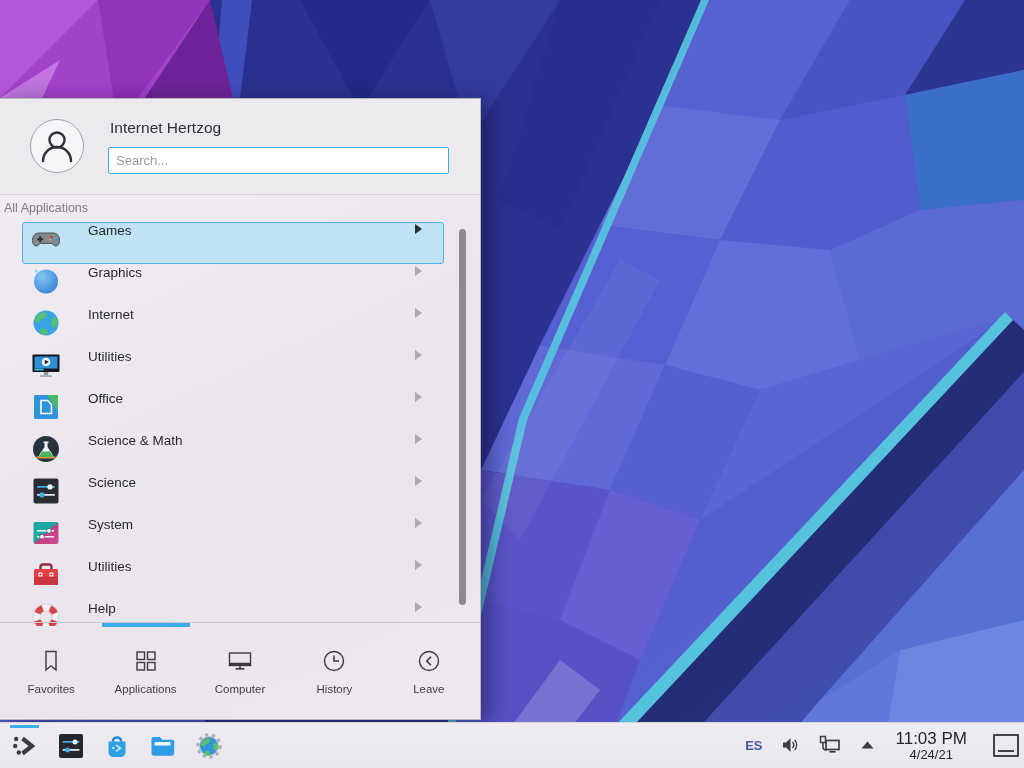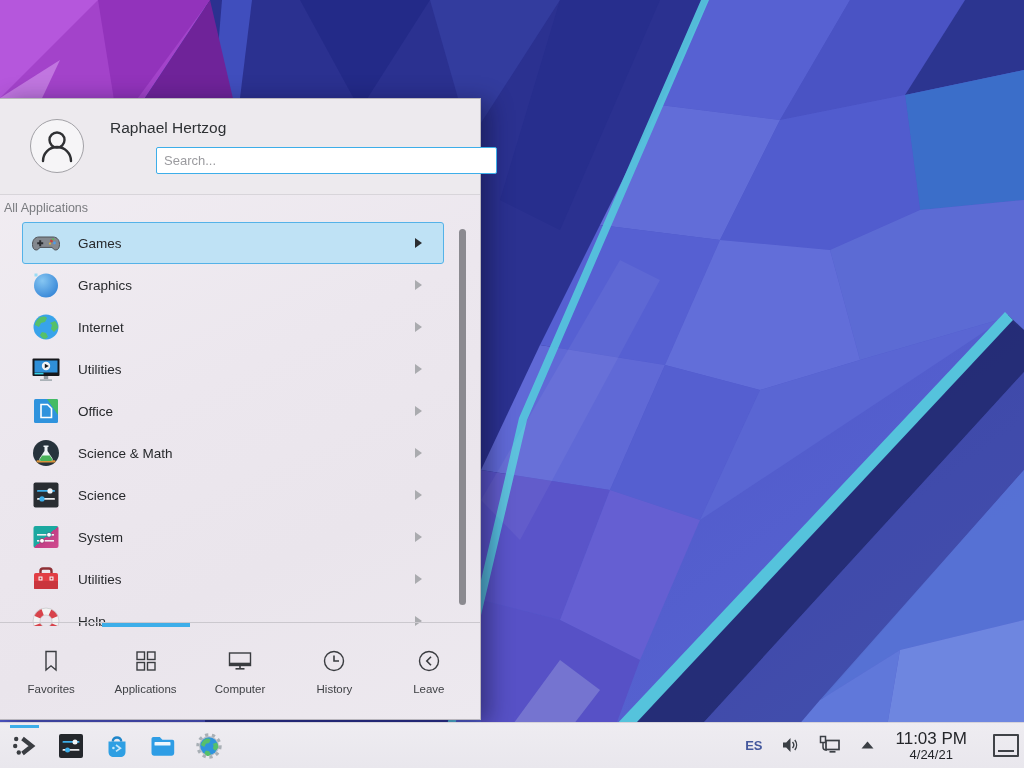--- a/index.html
+++ b/index.html
@@ -22,36 +22,36 @@
     position:absolute;top:0;left:0;right:0;height:95px;
     background:#edeaee;border-bottom:1px solid #d8d5da;
   }
   .avatar{
     position:absolute;left:30px;top:20px;width:54px;height:54px;border-radius:50%;
     background:#f6f5f7;border:1px solid #a2a1a6;box-sizing:border-box;
   }
   .user-name{position:absolute;left:110px;top:20px;font-size:15.5px;color:#2e3134;}
   .search-box{
     position:absolute;left:108px;top:48px;width:341px;height:27px;box-sizing:border-box;
-    background:#ffffff;border:1px solid #3daee9;border-radius:2px;margin-left:48px;
+    background:#ffffff;border:1px solid #3daee9;border-radius:2px;
   }
   .search-box input{
     width:100%;height:100%;border:none;outline:none;background:transparent;
     font-family:"Liberation Sans","DejaVu Sans",sans-serif;font-size:13px;color:#232629;
     padding:0 7px;box-sizing:border-box;
   }
   .search-box input::placeholder{color:#9b9b9f;opacity:1;}
   .section-label{position:absolute;left:4px;top:102px;font-size:12.5px;color:#797b7f;}
 
   .ko-list{
     position:absolute;left:22px;top:123px;width:422px;height:404px;overflow:hidden;
   }
   .ko-row{
-    height:42px;display:flex;align-items:center;box-sizing:border-box;
-    border:1px solid transparent;border-radius:3px;padding:0 20px 0 7px;
+    height:42px;display:flex;box-sizing:border-box;
+    border:1px solid transparent;border-radius:3px;padding:0 20px 0 7px;gap:10px;
   }
   .ko-row.selected{background:#bfe2f5;border-color:#54b2e8;}
   .ko-icon{width:32px;height:32px;flex:0 0 32px;margin-right:16px;}
   .ko-icon svg{display:block;}
   .ko-label{font-size:13.5px;color:#27292c;flex:1;}
   .arrow{width:9px;height:12px;flex:0 0 9px;}
   .arrow svg{display:block;}
 
   .ko-scrollbar{
     position:absolute;right:14px;top:130px;width:7px;height:376px;border-radius:4px;
@@ -153,21 +153,21 @@
 
   <div id="kickoff">
 
     <div class="ko-header">
       <div class="avatar">
         <svg width="52" height="52" viewBox="0 0 52 52">
           <circle cx="26" cy="20" r="7.5" fill="none" stroke="#2f3033" stroke-width="2.4"></circle>
           <path d="M12 41 a14 14 0 0 1 28 0" fill="none" stroke="#2f3033" stroke-width="2.4" stroke-linecap="round"></path>
         </svg>
       </div>
-      <div class="user-name">Raphael Hertzog</div>
+      <div class="user-name">Internet Hertzog</div>
       <div class="search-box">
         <input type="text" placeholder="Search..." style="">
       </div>
     </div>
 
     <div class="section-label">All Applications</div>
 
     <div class="ko-list">
 
       <div class="ko-row selected">

